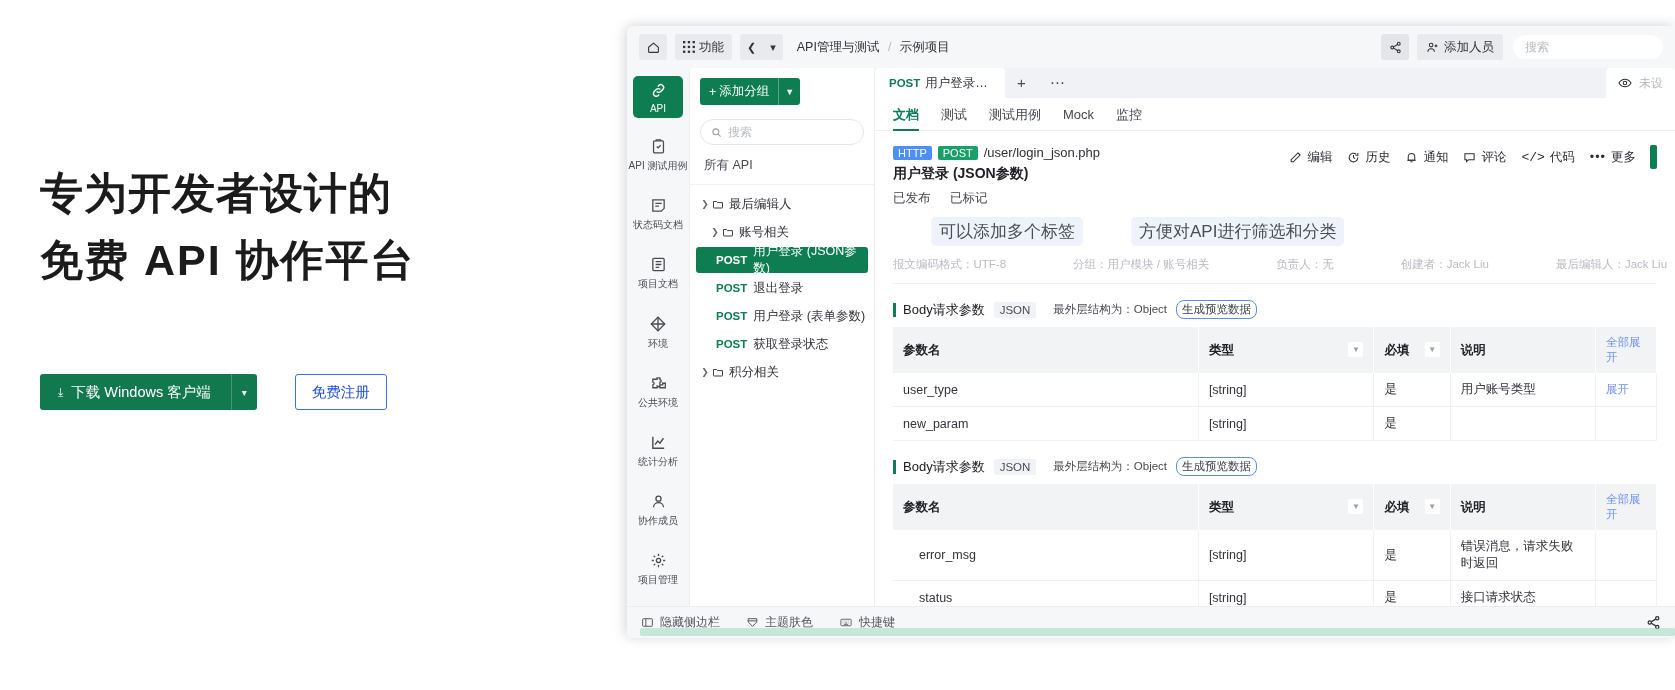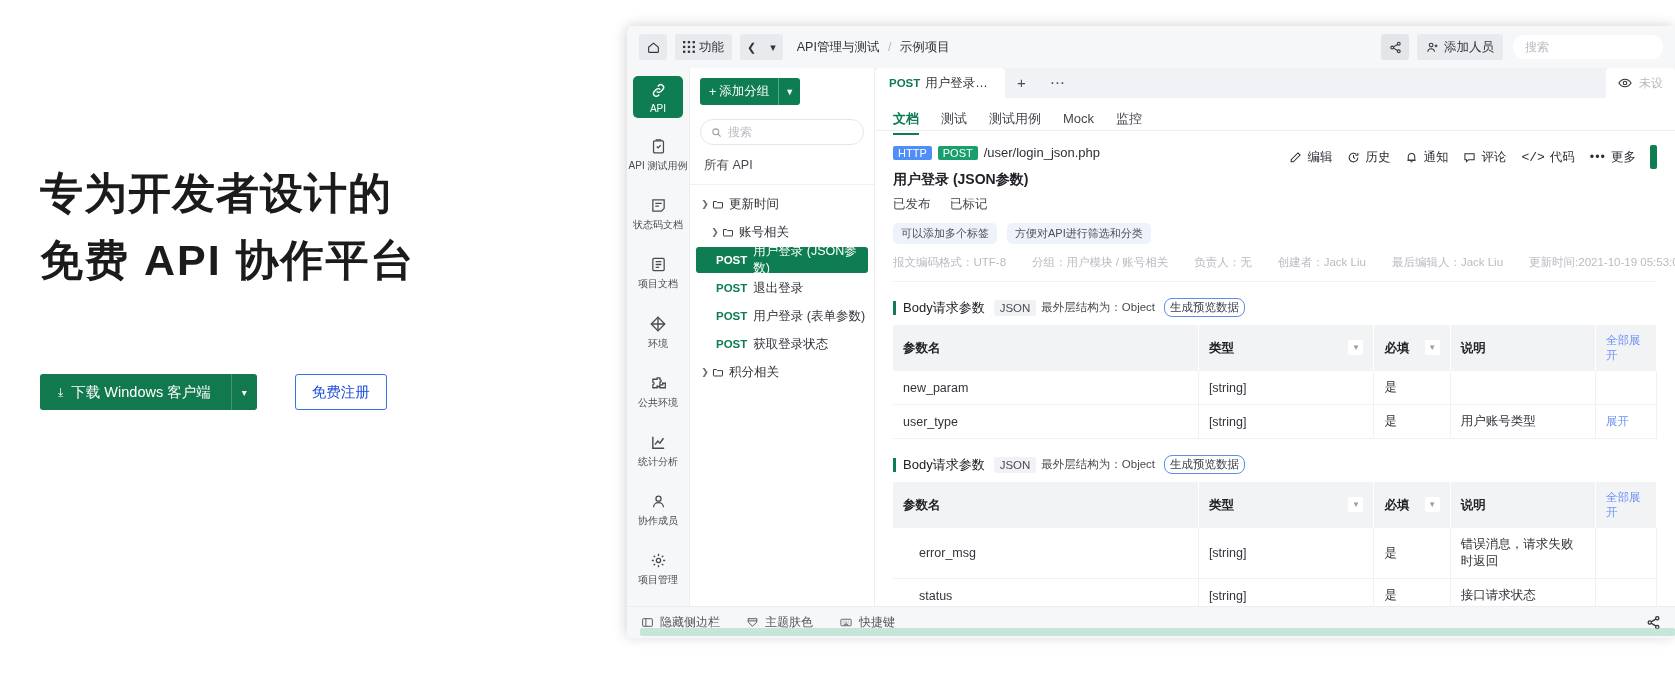--- a/index.html
+++ b/index.html
@@ -149,53 +149,53 @@
   }
   .doc-tab .method { color: #0f7d52; font-weight: 700; font-size: 11.5px; margin-right: 5px; }
   .doc-tab .tname { overflow: hidden; white-space: nowrap; text-overflow: ellipsis; }
   .tab-plus, .tab-more { padding: 0 12px; font-size: 15px; color: #4a4b52; line-height: 30px; cursor: pointer; }
   .tab-right {
     margin-left: auto; height: 30px; background: #fff; display: flex; align-items: center;
     padding: 0 12px; font-size: 12px; color: #b7b9c0; border-radius: 4px 4px 0 0;
   }
   .tab-right svg { margin-right: 7px; }
 
-  .subtabs { height: 33px; border-bottom: 1px solid #edeef1; display: flex; align-items: flex-start; padding: 4px 18px; }
+  .subtabs { height: 33px; border-bottom: 1px solid #edeef1; display: flex; align-items: center; padding: 16px 18px; }
   .subtab {
     font-size: 13px; color: #44464d; margin-right: 22px; height: 33px; line-height: 33px; cursor: pointer;
   }
   .subtab.active { color: #0f7d52; font-weight: 700; box-shadow: inset 0 -2px 0 #0f7d52; }
 
   .doc-area { flex: 1; padding: 14px 18px 0; overflow: hidden; position: relative; }
 
-  .api-headline { display: flex; align-items: center; margin-bottom: 11px; }
+  .api-headline { display: flex; align-items: center; margin-bottom: 5px; }
   .chip { font-size: 11px; color: #fff; border-radius: 2px; padding: 1px 5px; margin-right: 6px; }
   .chip.http { background: #4e8ef7; }
   .chip.post { background: #19a06a; }
   .api-path { font-size: 13px; color: #2e2f36; }
   .api-title { font-size: 14px; font-weight: 700; color: #202127; margin-bottom: 7px; }
   .api-status { font-size: 12.5px; color: #44464d; margin-bottom: 10px; }
   .api-status span { margin-right: 16px; }
   .tag-row { display: flex; margin-bottom: 11px; }
   .tag {
-    background: #eef3fb; color: #4b4d55; font-size: 11px; padding: 3px 8px;
-    border-radius: 5px; margin-right: 10px;
-  }
-  .meta-row { display: flex; font-size: 11.5px; color: #b9bbc2; padding-bottom: 11px; border-bottom: 1px solid #f0f1f4; }
+    background: #eef3fb; color: #4b4d55; font-size: 17px; padding: 3px 8px;
+    border-radius: 5px; margin-right: 10px; margin-left: 38px;
+  }
+  .meta-row { display: flex; font-size: 11.5px; color: #b9bbc2; padding-bottom: 11px; border-bottom: 1px solid #f0f1f4; gap: 41px; }
   .meta-row span { margin-right: 26px; white-space: nowrap; }
 
   .section { margin-top: 16px; }
   .sec-head { display: flex; align-items: center; margin-bottom: 8px; }
   .sec-bar { width: 3px; height: 14px; background: #0f7d52; margin-right: 7px; }
   .sec-title { font-size: 13px; color: #202127; }
   .sec-pill {
     font-size: 11.5px; color: #4a4b52; background: #f1f2f5; padding: 2px 6px;
     border-radius: 2px; margin-left: 9px;
   }
-  .sec-note { font-size: 11.5px; color: #4a4b52; margin-left: 5px; }
+  .sec-note { font-size: 11.5px; color: #4a4b52; margin-left: 17px; }
   .sec-btn {
     font-size: 11.5px; color: #3a4048; border: 1px solid #5b8def; border-radius: 8px;
     padding: 1px 5px; margin-left: 9px; cursor: pointer;
   }
 
   table.ptable { width: 100%; border-collapse: collapse; table-layout: fixed; }
   table.ptable th {
     background: #f2f3f5; font-size: 12.5px; color: #202127; text-align: left;
     padding: 8px 10px; font-weight: 700; border-right: 1px solid #fff;
   }
@@ -416,21 +416,21 @@
         <div class="tree-allapi">所有 API</div>
 
         <div class="tree-list">
           <div class="tree-row lvl1">
             <span class="caret">❯</span>
             <span class="folder">
               <svg width="12" height="12" viewBox="0 0 24 24" fill="none" stroke="#3e4049" stroke-width="2">
                   <path d="M3 7h6l2 2.2h10V19a1 1 0 0 1-1 1H4a1 1 0 0 1-1-1z"></path>
                 </svg>
             </span>
-            <span>更新时间</span>
+            <span>最后编辑人</span>
           </div>
 
           <div class="tree-row lvl2">
             <span class="caret">❯</span>
             <span class="folder">
               <svg width="12" height="12" viewBox="0 0 24 24" fill="none" stroke="#3e4049" stroke-width="2">
                   <path d="M3 7h6l2 2.2h10V19a1 1 0 0 1-1 1H4a1 1 0 0 1-1-1z"></path>
                 </svg>
             </span>
             <span>账号相关</span>
@@ -582,32 +582,32 @@
                 <tr>
                   <th>参数名</th>
                   <th><span>类型</span><span class="th-filter">▼</span></th>
                   <th><span>必填</span><span class="th-filter">▼</span></th>
                   <th>说明</th>
                   <th class="expand-col">全部展开</th>
                 </tr>
               </thead>
               <tbody>
                 <tr>
+                  <td>user_type</td>
+                  <td>[string]</td>
+                  <td>是</td>
+                  <td>用户账号类型</td>
+                  <td class="expand-cell">展开</td>
+                </tr>
+                <tr>
                   <td>new_param</td>
                   <td>[string]</td>
                   <td>是</td>
                   <td></td>
                   <td class="expand-cell"></td>
-                </tr>
-                <tr>
-                  <td>user_type</td>
-                  <td>[string]</td>
-                  <td>是</td>
-                  <td>用户账号类型</td>
-                  <td class="expand-cell">展开</td>
                 </tr>
               </tbody>
             </table>
           </div>
 
           <div class="section">
             <div class="sec-head">
               <div class="sec-bar"></div>
               <span class="sec-title">Body请求参数</span>
               <span class="sec-pill">JSON</span>

